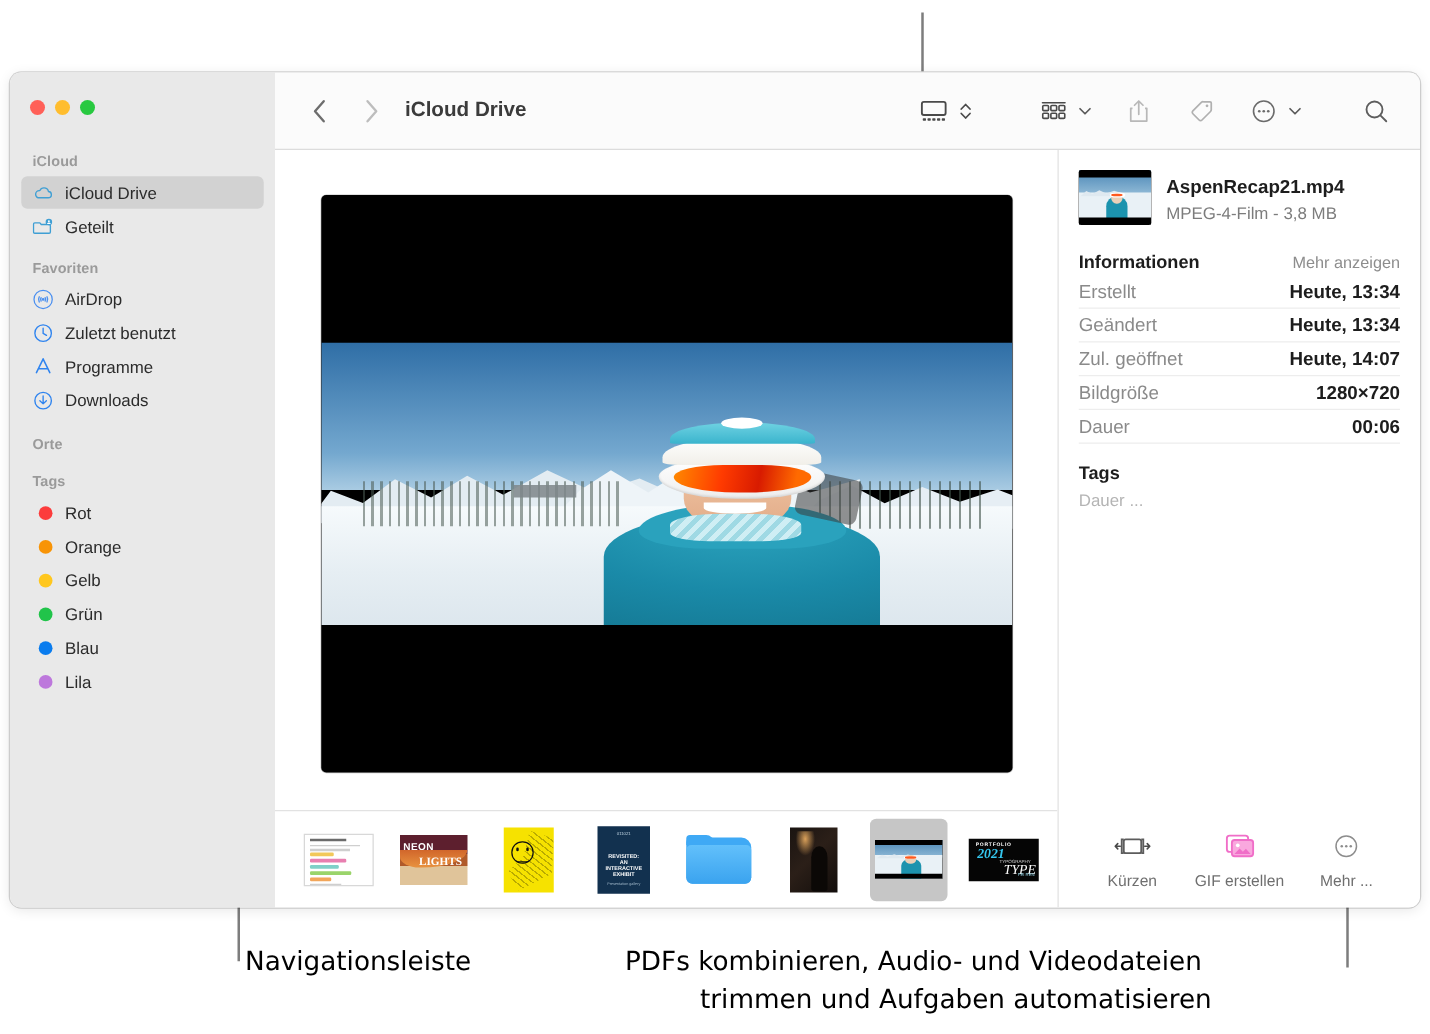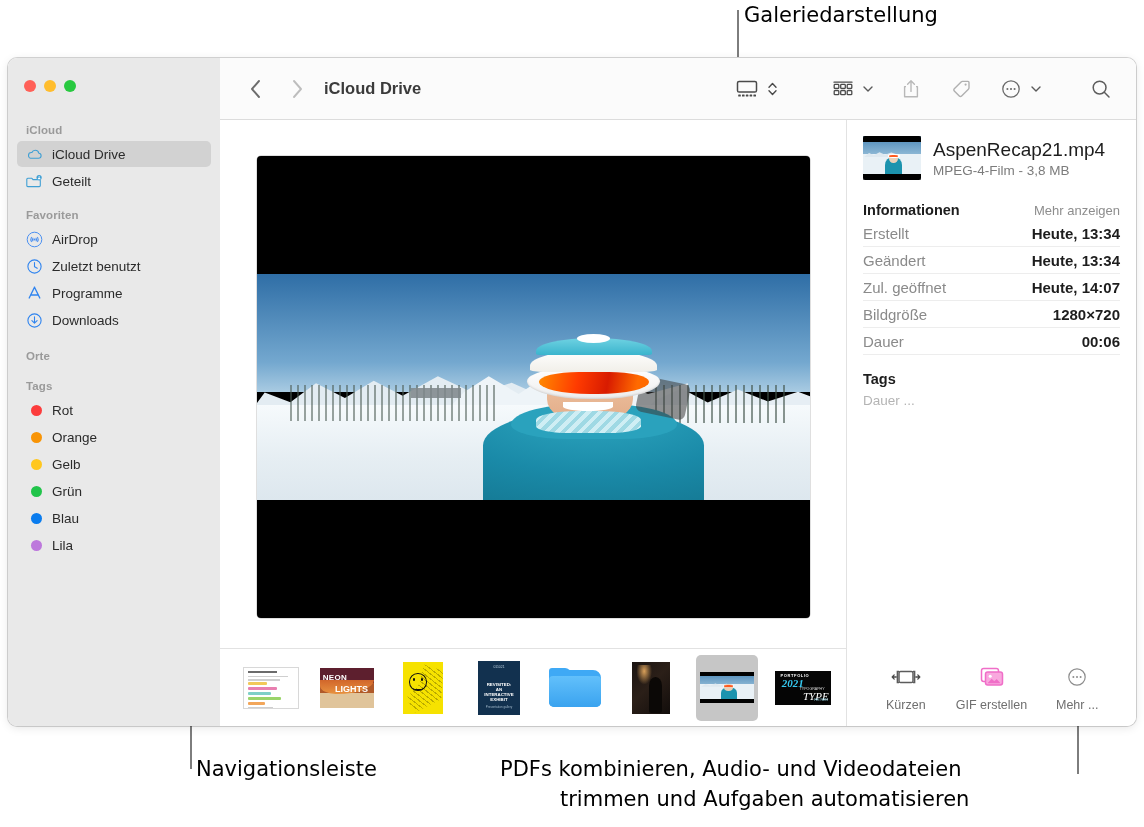--- a/index.html
+++ b/index.html
@@ -174,21 +174,21 @@
   
   .t-doc { width:56px; height:42px; background:#fff; border:0.5px solid #d8d8d8; padding:3px 4px; }
   .t-doc .l { height:1.6px; background:#cfcfcf; margin-bottom:1.6px; }
   .t-doc .hdr { height:2.4px; width:62%; background:#6b6b6b; margin-bottom:3px; }
   .t-doc .bar { height:3px; margin-bottom:2px; border-radius:1px; }
 
   .t-neon { width:54px; height:40px; background: linear-gradient(#5d1f2e 0 38%, #b05a2a 38% 62%, #e0c49a 62% 100%); position:relative; }
   .t-neon .wave { position:absolute; left:0; right:0; top:30%; height:36%;
     background: linear-gradient(#d1662b,#e8923f); border-radius: 0 0 70% 30%/0 0 100% 60%; }
   .t-neon .n1 { position:absolute; left:5%; top:14%; font-size:8px; font-weight:bold; color:#fff; font-family:"Liberation Sans",sans-serif; letter-spacing:.3px;}
-  .t-neon .n2 { position:absolute; left:28%; top:40%; font-size:9px; font-weight:bold; color:#fff; font-family:Liberation Sans, sans-serif;}
+  .t-neon .n2 { position:absolute; left:28%; top:40%; font-size:9px; font-weight:bold; color:#fff; font-family:Liberation Serif, serif;}
 
   .t-yellow { width:40px; height:52px; background:#f6e200; position:relative; overflow:hidden; }
   .t-yellow .face { position:absolute; left:16%; top:22%; width:44%; height:34%;
     border:1.6px solid #111; border-radius:50%; background:transparent; }
   .t-yellow .e { position:absolute; width:2.4px; height:2.4px; background:#111; border-radius:50%; }
   .t-yellow .sm { position:absolute; left:26%; top:44%; width:24%; height:10%;
     border-bottom:1.6px solid #111; border-radius:0 0 40% 40%; }
   .t-yellow .scr { position:absolute; inset:0;
     background: repeating-linear-gradient(38deg, rgba(0,0,0,.55) 0 1px, transparent 1px 4px);
     opacity:.45; clip-path: polygon(52% 6%, 100% 18%, 96% 72%, 30% 98%, 8% 70%, 40% 44%); }
@@ -241,21 +241,21 @@
     width: 290px; flex: 0 0 290px;
     border-left: 1px solid #e2e2e2;
     background: #ffffff;
     display: flex; flex-direction: column;
     padding: 16px 16px 0 16px;
   }
   .file-head { display: flex; align-items: center; gap: 12px; margin-bottom: 22px; }
   .file-thumb { width: 58px; height: 44px; position: relative; overflow: hidden; background:#000;
                 border-radius:2px; flex:0 0 58px; }
   .file-meta { min-width: 0; }
-  .file-name { font-size: 19px; font-weight: normal; color: #1d1d1d; line-height: 21px; }
+  .file-name { font-size: 15px; font-weight: bold; color: #1d1d1d; line-height: 21px; }
   .file-sub { font-size: 13.5px; color: #7c7c7c; margin-top: 3px; }
 
   .sec-head { display: flex; align-items: baseline; justify-content: space-between; margin-bottom: 2px; }
   .sec-title { font-size: 14.5px; font-weight: bold; color: #1d1d1d; }
   .sec-action { font-size: 13px; color: #8d8d8d; }
 
   .info-row {
     display: flex; justify-content: space-between; align-items: center;
     height: 27px; border-bottom: 1px solid #ededed;
     font-size: 15px;
@@ -274,21 +274,20 @@
   }
   .qa { display: flex; flex-direction: column; align-items: center; gap: 7px; width: 86px; }
   .qa-ico { height: 28px; display: flex; align-items: center; justify-content: center; }
   .qa-label { font-size: 12.5px; color: #6f6f6f; }
 </style>
 </head>
 <body>
 
 <div id="root">
 
-  <div class="anno-text" style="left:744px; top:2px;">Galeriedarstellung</div>
   <div class="leader" style="left:737px; top:10px; width:1.6px; height:47px;"></div>
 
   <div class="anno-text" style="left:196px; top:756px;">Navigationsleiste</div>
   <div class="leader" style="left:190px; top:687px; width:1.6px; height:82px;"></div>
   <div class="leader" style="left:190px; top:687px; width:42px; height:1.6px;"></div>
 
   <div class="anno-text" style="left:560px; top:786px;">trimmen und Aufgaben automatisieren</div>
   <div class="anno-text" style="left:500px; top:756px;">PDFs kombinieren, Audio- und Videodateien</div>
   <div class="leader" style="left:1077px; top:712px; width:1.6px; height:62px;"></div>
 

